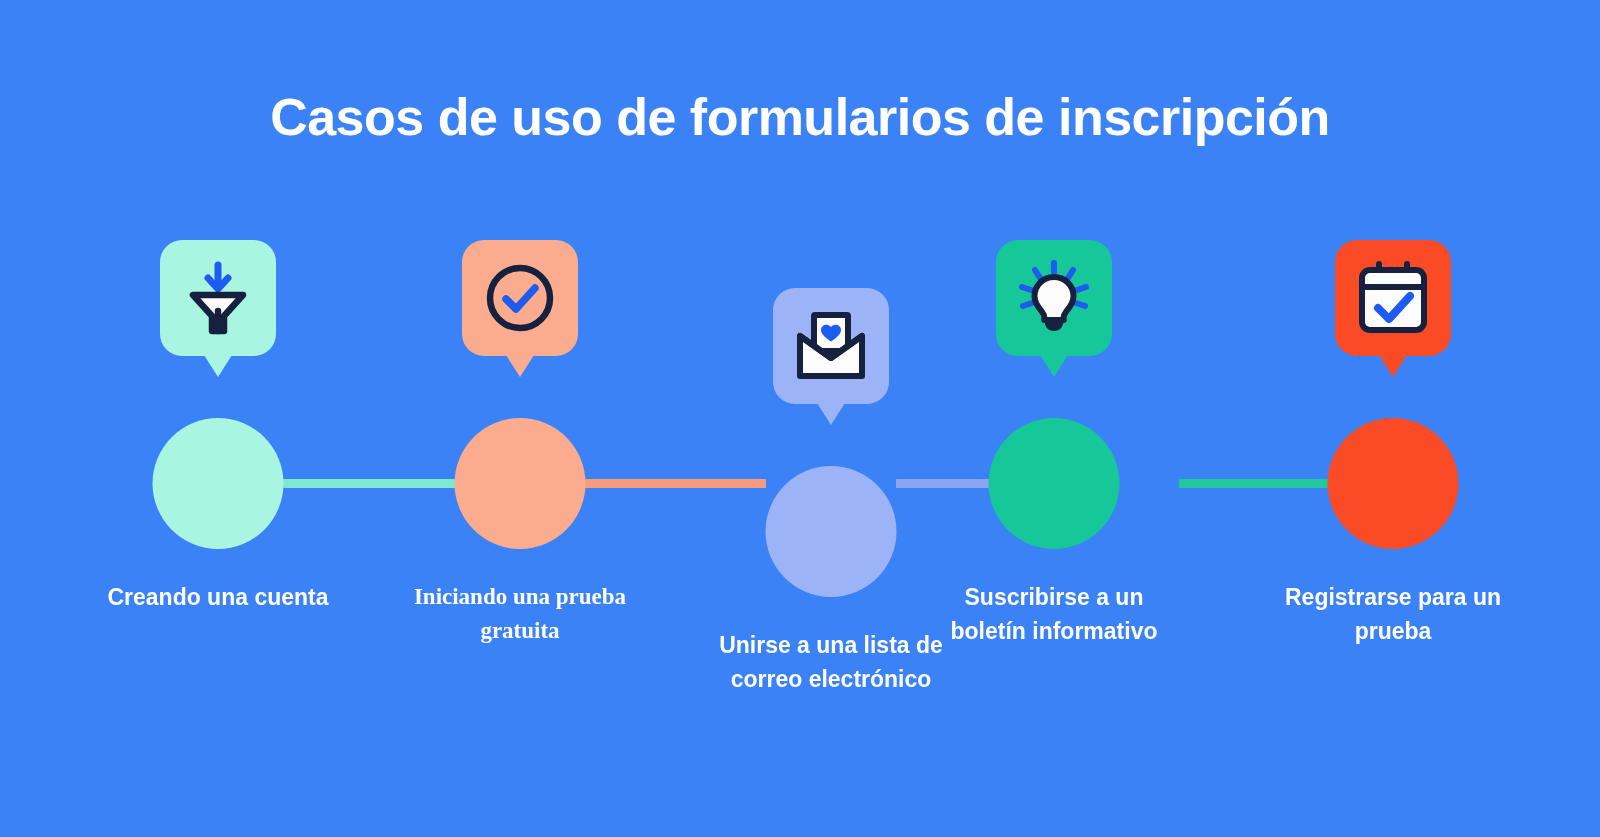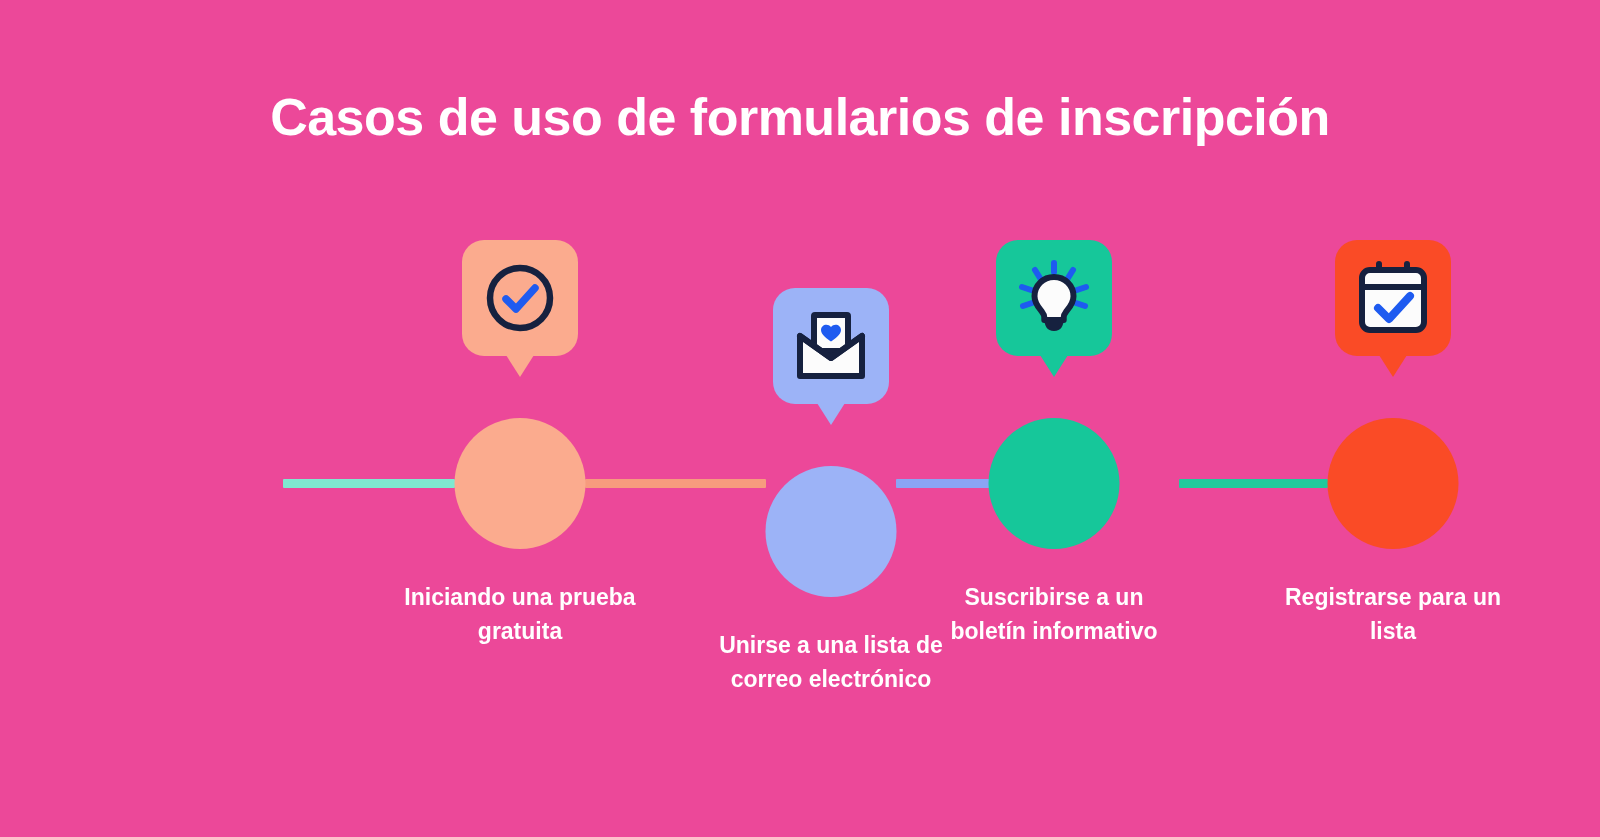--- a/index.html
+++ b/index.html
@@ -119,48 +119,65 @@
     text-align: center;
     color: #FFFFFF;
     font-size: 23px;
     font-weight: 700;
     line-height: 1.48;
   }
 </style>
 </head>
 <body style="background: rgb(18, 31, 61);">
 
-<div id="infographic" style="background: #ec4899;">
+<div id="infographic" style="background: #3b82f6;">
 
   <div class="title" style="color: rgb(255, 255, 255);">Casos de uso de formularios de inscripción</div>
 
   <div class="connectors">
     <div class="connector" style="left: 283px; width: 172px; background: rgb(127, 232, 208);"></div>
     <div class="connector" style="left: 585px; width: 181px; background: rgb(247, 155, 126);"></div>
     <div class="connector" style="left: 896px; width: 153px; background: rgb(139, 164, 244);"></div>
     <div class="connector" style="left: 1179px; width: 149px; background: rgb(33, 201, 156);"></div>
   </div>
 
   <div class="steps">
 
+    <div class="step" style="left: 88px;">
+      <div class="bubble-wrap">
+        <div class="bubble" style="background: rgb(168, 245, 226);">
+          <span>
+            <svg width="66" height="74" viewBox="0 0 66 74">
+              <path d="M33 4 L33 22" stroke="#1E5BF0" stroke-width="7" stroke-linecap="round" fill="none"></path>
+              <path d="M23 17 L33 28 L43 17" stroke="#1E5BF0" stroke-width="7" stroke-linecap="round" stroke-linejoin="round" fill="none"></path>
+              <path d="M8 34 L58 34 L39 55 L39 70 L27 70 L27 55 Z" fill="#FCFCFC" stroke="#16213F" stroke-width="6.5" stroke-linejoin="round"></path>
+              <path d="M33 70 L33 50" stroke="#16213F" stroke-width="6.5" stroke-linecap="round"></path>
+            </svg>
+          </span>
+        </div>
+        <div class="bubble-tail" style="border-top-color: rgb(168, 245, 226);"></div>
+      </div>
+      <div class="node" style="background: rgb(168, 245, 226);"></div>
+      <div class="caption" style="color: rgb(255, 255, 255);">Creando una cuenta</div>
+    </div>
 
     <div class="step" style="left: 390px;">
       <div class="bubble-wrap">
         <div class="bubble" style="background: rgb(251, 171, 142);">
           <span>
             <svg width="72" height="72" viewBox="0 0 72 72">
               <circle cx="36" cy="36" r="30" fill="none" stroke="#16213F" stroke-width="6.5"></circle>
               <path d="M22 37 L32 47 L51 26" fill="none" stroke="#1E5BF0" stroke-width="7.5" stroke-linecap="round" stroke-linejoin="round"></path>
             </svg>
           </span>
         </div>
         <div class="bubble-tail" style="border-top-color: rgb(251, 171, 142);"></div>
       </div>
       <div class="node" style="background: rgb(251, 171, 142);"></div>
-      <div class="caption" style="color: rgb(255, 255, 255);">Iniciando una prueba gratuita</div>
+      <div class="caption" style="color: rgb(255, 255, 255); font-family: Liberation Serif, serif;">Iniciando una prueba gratuita</div>
     </div>
 
     <div class="step" style="left: 701px; margin-top: 48px;">
       <div class="bubble-wrap">
         <div class="bubble" style="background: rgb(156, 179, 247);">
           <span>
             <svg width="76" height="72" viewBox="0 0 76 72">
               <rect x="21" y="5" width="34" height="36" rx="1" fill="#FCFCFC" stroke="#16213F" stroke-width="6"></rect>
               <path d="M38 17 c-3.2-4.2-10-2.4-10 3 0 5 6.2 8.6 10 11.6 3.8-3 10-6.6 10-11.6 0-5.4-6.8-7.2-10-3 z" fill="#1E5BF0"></path>
               <path d="M7 26 L38 48 L69 26 L69 66 L7 66 Z" fill="#FCFCFC" stroke="#16213F" stroke-width="6" stroke-linejoin="round"></path>
@@ -208,17 +225,17 @@
               <path d="M52 4 L52 14" stroke="#16213F" stroke-width="6" stroke-linecap="round"></path>
               <rect x="7" y="10" width="62" height="60" rx="8" fill="#FCFCFC" stroke="#16213F" stroke-width="6"></rect>
               <path d="M7 27 L69 27" stroke="#16213F" stroke-width="6"></path>
               <path d="M23 48 L34 59 L55 36" fill="none" stroke="#1E5BF0" stroke-width="8" stroke-linecap="round" stroke-linejoin="round"></path>
             </svg>
           </span>
         </div>
         <div class="bubble-tail" style="border-top-color: rgb(250, 75, 38);"></div>
       </div>
       <div class="node" style="background: rgb(250, 75, 38);"></div>
-      <div class="caption" style="color: rgb(255, 255, 255);">Registrarse para un lista</div>
+      <div class="caption" style="color: rgb(255, 255, 255);">Registrarse para un prueba</div>
     </div>
 
   </div>
 </div>
 
 </body></html>

